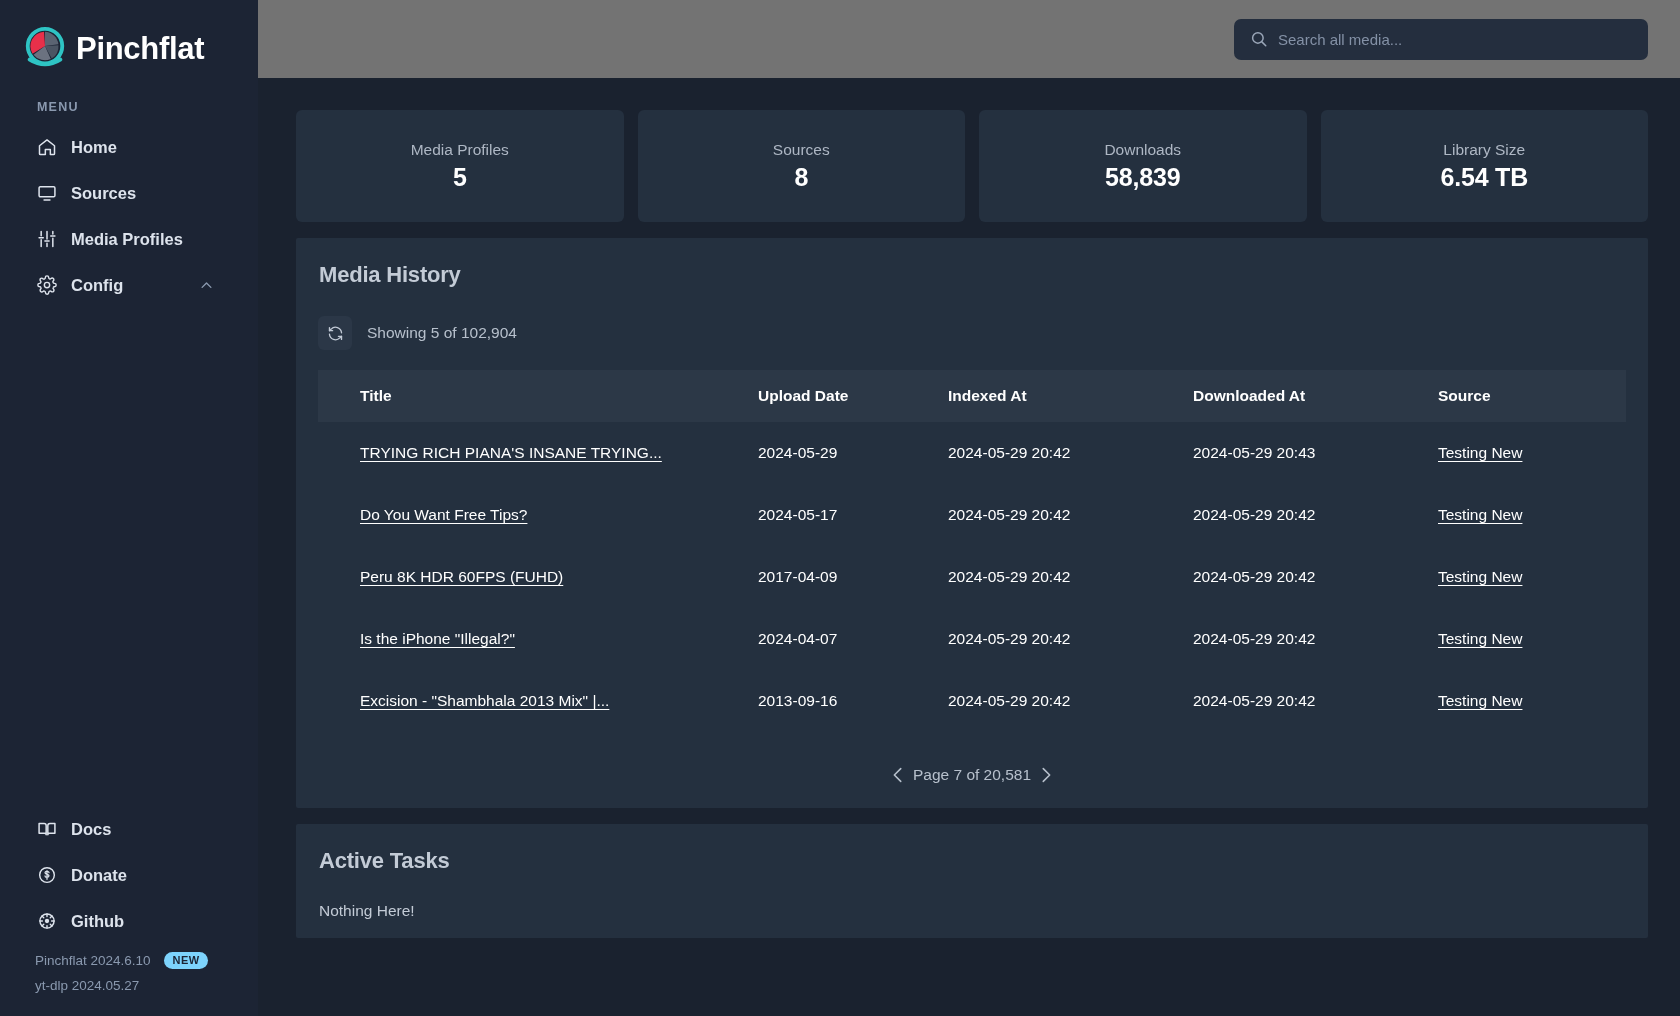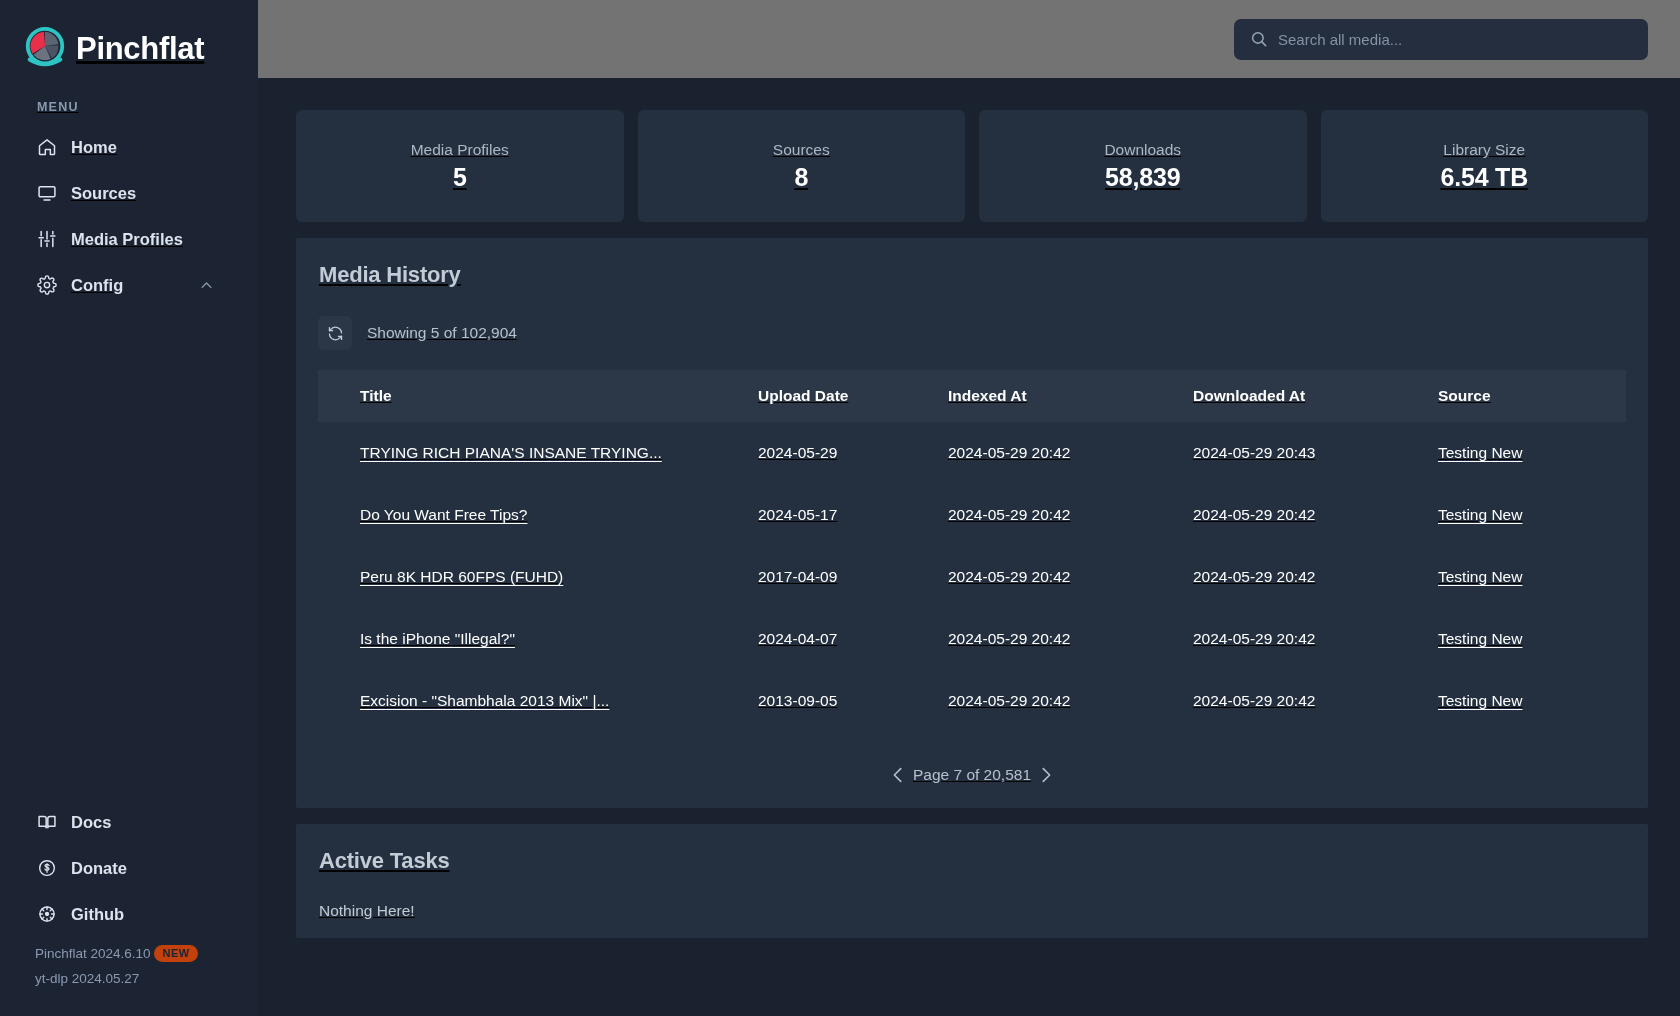--- a/index.html
+++ b/index.html
@@ -5,21 +5,21 @@
   * { box-sizing: border-box; margin: 0; padding: 0; }
   html, body {
     width: 1680px;
     height: 1016px;
     overflow: hidden;
     background: #1c2434;
     font-family: "Liberation Sans", sans-serif;
     -webkit-font-smoothing: antialiased;
   }
 
-  .app { display: flex; width: 1680px; height: 1016px; text-decoration: underline; }
+  .app { display: flex; width: 1680px; height: 1016px; }
 
   
   .sidebar {
     width: 258px;
     min-width: 258px;
     height: 1016px;
     background: #1c2434;
     display: flex;
     flex-direction: column;
     position: relative;
@@ -59,36 +59,36 @@
     font-weight: 600;
     cursor: pointer;
     position: relative;
   }
   .nav-item .nav-ico { width: 20px; height: 20px; flex: none; display: block; color: #dee4ed; }
   .nav-item .chev { position: absolute; right: 44px; width: 15px; height: 15px; color: #8a99af; }
 
   .sidebar-bottom {
     position: absolute;
     left: 0;
-    bottom: 16px;
+    bottom: 9px;
     width: 100%;
     padding-bottom: 14px;
   }
   .version-line {
     display: flex;
     align-items: center;
-    gap: 3px;
+    gap: 13px;
     padding: 0 0 0 35px;
     color: #8a99af;
     font-size: 13.5px;
     margin-top: 8px;
   }
   .version-line.second { margin-top: 9px; }
   .badge-new {
-    background: #c2410c;
+    background: #7dd3fc;
     color: #1c2434;
     font-size: 11px;
     font-weight: bold;
     border-radius: 10px;
     padding: 2px 9px 3px;
     letter-spacing: 0.4px;
   }
 
   
   .main {
@@ -414,21 +414,21 @@
             </tr>
             <tr>
               <td class="c0"><a>Is the iPhone "Illegal?"</a></td>
               <td>2024-04-07</td>
               <td>2024-05-29 20:42</td>
               <td>2024-05-29 20:42</td>
               <td><a class="src-link">Testing New</a></td>
             </tr>
             <tr>
               <td class="c0"><a>Excision - "Shambhala 2013 Mix" |...</a></td>
-              <td>2013-09-05</td>
+              <td>2013-09-16</td>
               <td>2024-05-29 20:42</td>
               <td>2024-05-29 20:42</td>
               <td><a class="src-link">Testing New</a></td>
             </tr>
           </tbody>
         </table>
 
         <div class="pagination">
           <svg class="pg-arrow" viewBox="0 0 24 24" fill="none" stroke="currentColor" stroke-width="1.7" stroke-linecap="round" stroke-linejoin="round">
             <path d="M15 5l-7 7 7 7"></path>

